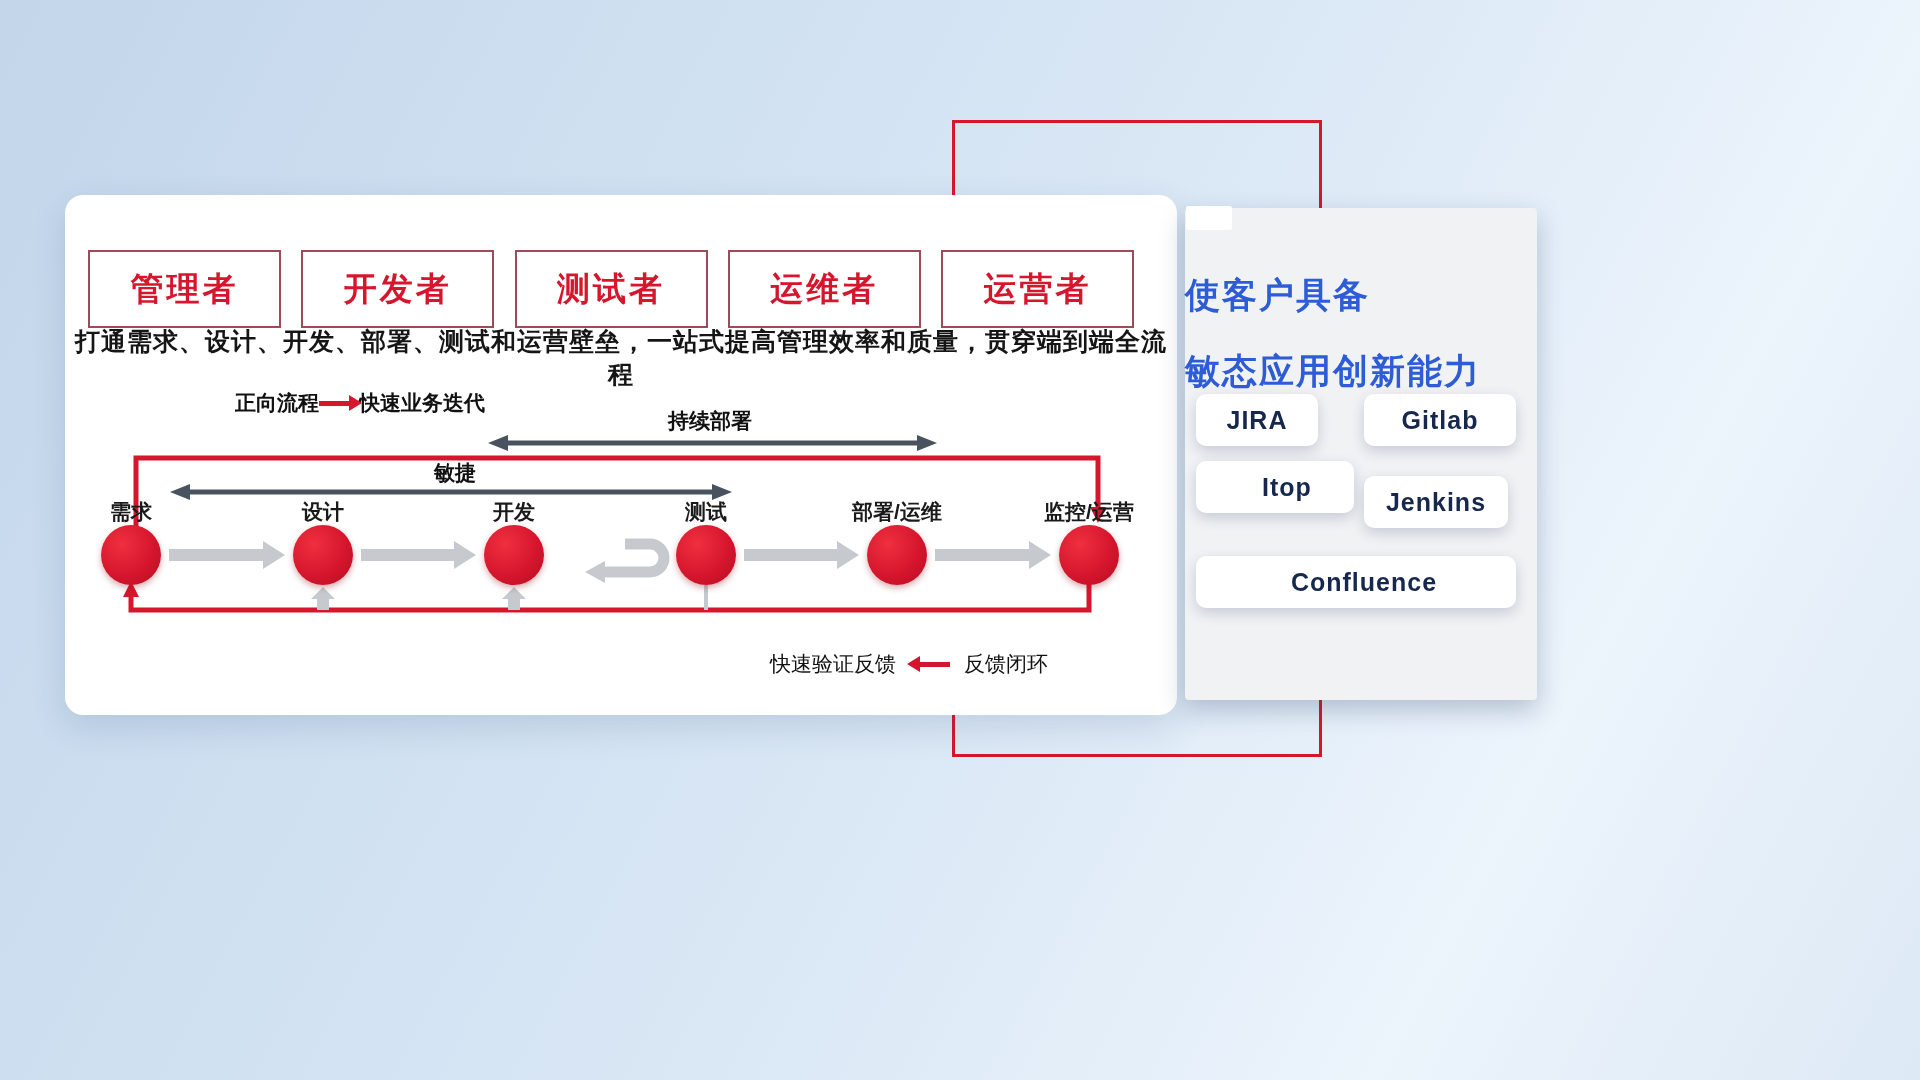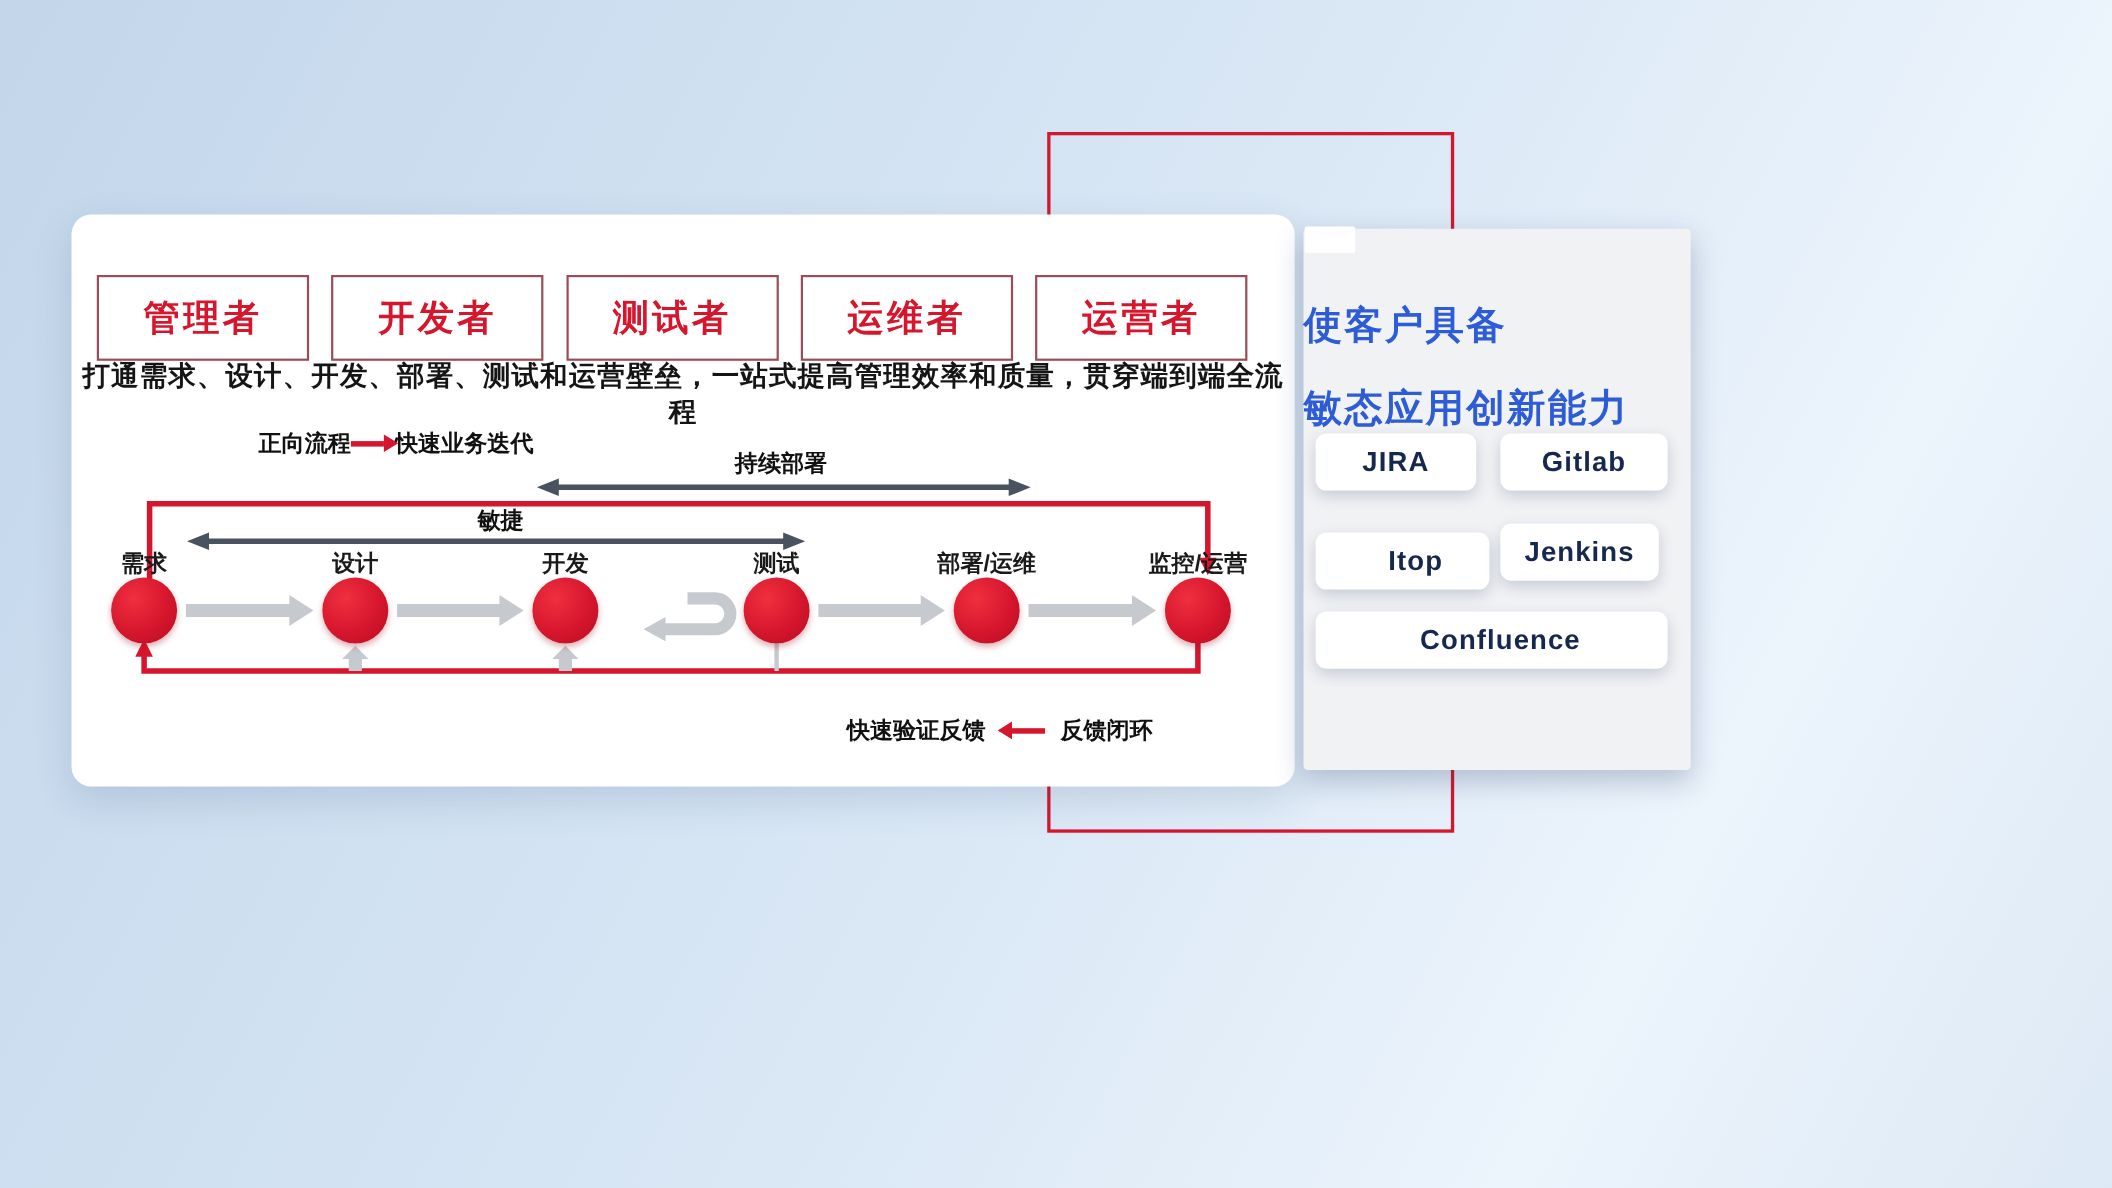--- a/index.html
+++ b/index.html
@@ -30,21 +30,21 @@
   .desc{
     position:absolute;left:0;width:100%;top:130px;text-align:center;
     font-size:25px;font-weight:700;color:#151515;letter-spacing:1px;
   }
   .legend-forward{
     position:absolute;left:170px;top:194px;display:flex;align-items:center;
     font-size:21px;font-weight:700;color:#111;
   }
   .legend-feedback{
     position:absolute;left:705px;top:455px;display:flex;align-items:center;gap:14px;
-    font-size:21px;font-weight:700;color:#111;
+    font-size:21px;font-weight:400;color:#111;
   }
   .arrow-right{position:relative;width:30px;height:5px;background:var(--red);margin-right:10px;}
   .arrow-right::after{
     content:"";position:absolute;left:100%;top:50%;transform:translateY(-50%);
     border-left:13px solid var(--red);border-top:8px solid transparent;border-bottom:8px solid transparent;
   }
   .arrow-left{position:relative;width:30px;height:5px;background:var(--red);margin-left:10px;}
   .arrow-left::before{
     content:"";position:absolute;right:100%;top:50%;transform:translateY(-50%);
     border-right:13px solid var(--red);border-top:8px solid transparent;border-bottom:8px solid transparent;
@@ -76,23 +76,23 @@
     font-weight:700;font-size:35px;letter-spacing:2px;margin-top:36px;
   }
   .panel-title.l1{top:28px;}
   .panel-title.l2{top:104px;}
   .tool{
     position:absolute;background:#fff;border-radius:10px;
     box-shadow:0 5px 14px rgba(25,45,90,.20);
     display:flex;align-items:center;justify-content:center;
     font-size:25px;font-weight:700;color:#17284e;letter-spacing:1px;
   }
-  .tool.jira{left:11px;top:186px;width:146px;height:52px;}
+  .tool.jira{left:11px;top:186px;width:122px;height:52px;}
   .tool.gitlab{left:179px;top:186px;width:152px;height:52px;}
-  .tool.itop{left:11px;top:276px;width:158px;height:52px;padding-left:24px;}
+  .tool.itop{left:11px;top:253px;width:158px;height:52px;padding-left:24px;}
   .tool.jenkins{left:179px;top:268px;width:144px;height:52px;}
   .tool.confluence{left:11px;top:348px;width:320px;height:52px;padding-left:16px;}
 </style>
 </head>
 <body>
 
 <div class="red-frame"></div>
 
 <div class="card">
 

